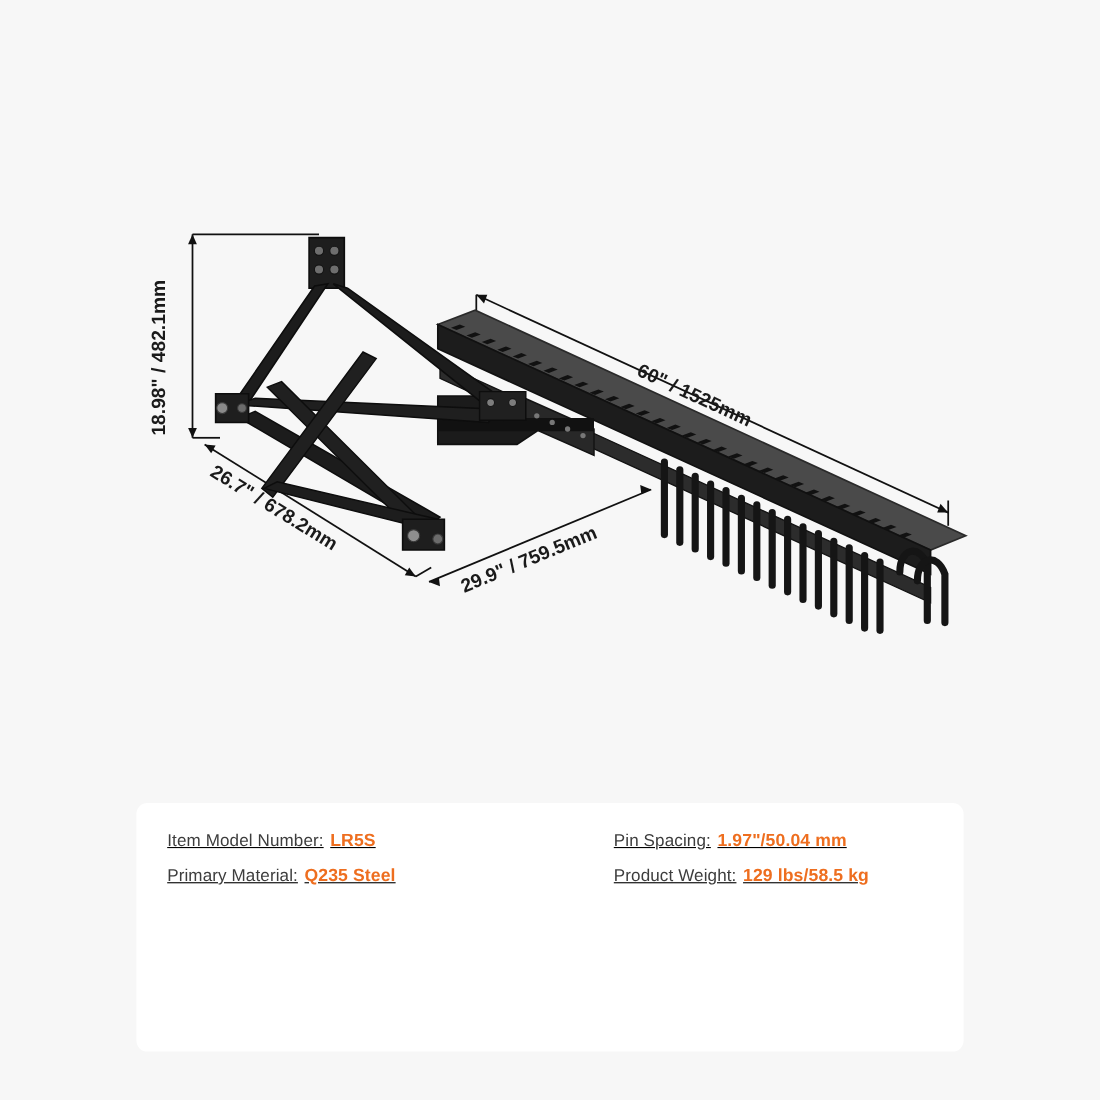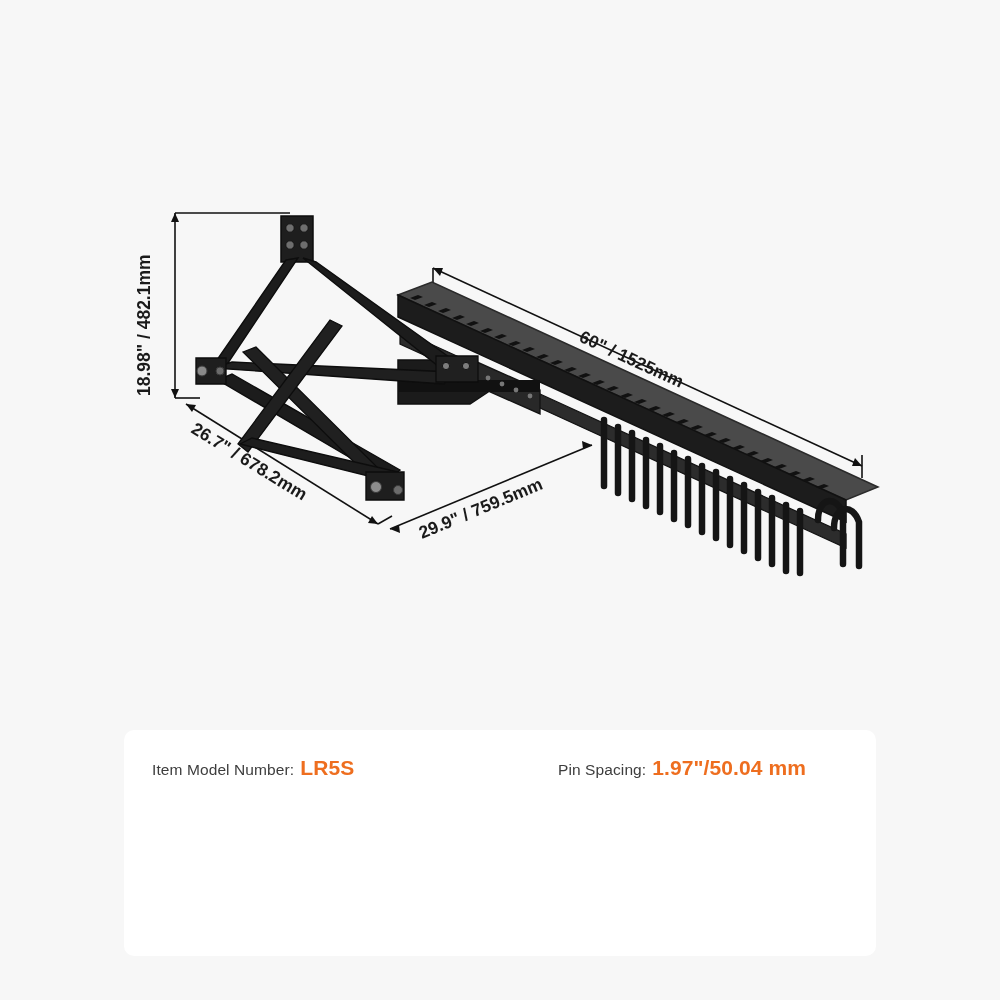--- a/index.html
+++ b/index.html
@@ -43,20 +43,21 @@
     box-sizing: border-box;
     padding: 26px 28px 20px 28px;
   }
   .spec-grid {
     display: block;
   }
   .spec-row {
     display: flex;
     align-items: center;
     margin-bottom: 14px;
+    text-decoration: underline;
   }
   .spec-cell {
     display: flex;
     align-items: baseline;
     white-space: nowrap;
   }
   .spec-cell.left {
     width: 374px;
     flex: 0 0 374px;
   }
@@ -64,21 +65,21 @@
     flex: 1 1 auto;
     margin-left: 32px;
   }
   .spec-label {
     color: #3d3d3d;
     font-size: 15.5px;
     letter-spacing: 0.1px;
   }
   .spec-value {
     color: #ee6e1f;
-    font-size: 21px;
+    font-size: 16px;
     font-weight: bold;
     margin-left: 6px;
     letter-spacing: 0.1px;
   }
   .spec-row.full .spec-cell {
     width: auto;
     flex: 0 0 auto;
   }
 
   
@@ -252,20 +253,30 @@
         <div class="spec-cell left">
           <span class="spec-label">Item Model Number:</span>
           <span class="spec-value">LR5S</span>
         </div>
         <div class="spec-cell right">
           <span class="spec-label">Pin Spacing:</span>
           <span class="spec-value">1.97"/50.04 mm</span>
         </div>
       </div>
 
+      <div class="spec-row">
+        <div class="spec-cell left">
+          <span class="spec-label">Primary Material:</span>
+          <span class="spec-value">Q235 Steel</span>
+        </div>
+        <div class="spec-cell right">
+          <span class="spec-label">Product Weight:</span>
+          <span class="spec-value">129 lbs/58.5 kg</span>
+        </div>
+      </div>
 
 
 
 
     </div>
   </div>
 
 </div>
 
 </body></html>

